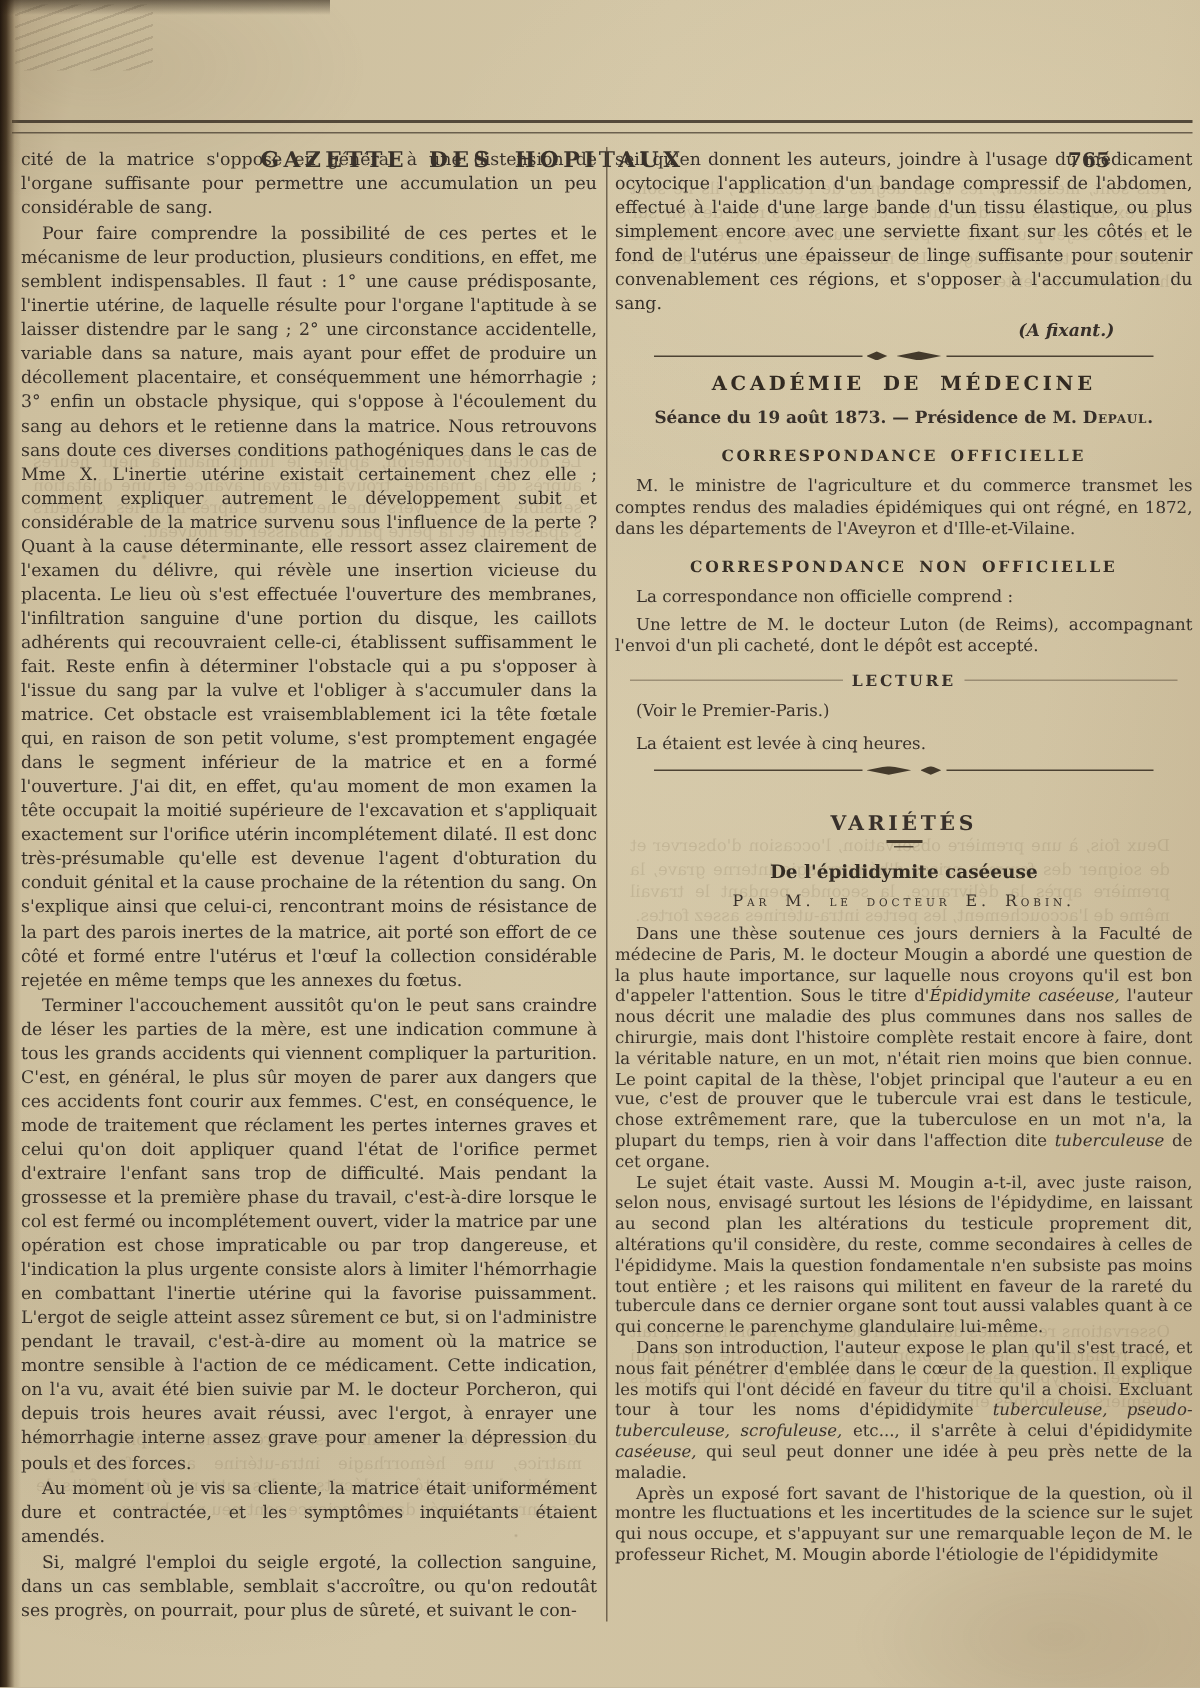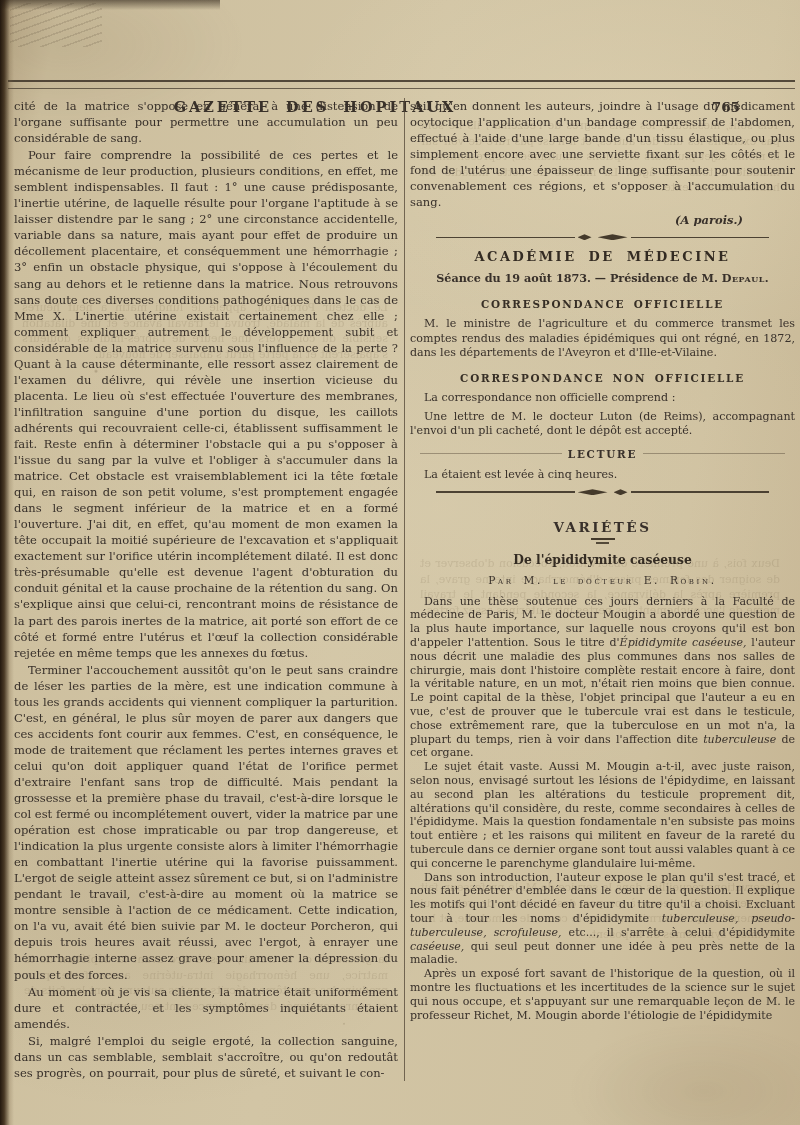--- a/index.html
+++ b/index.html
@@ -130,21 +130,21 @@
       <p class="body-text indent">Pour faire comprendre la possibilité de ces pertes et le mécanisme de leur production, plusieurs conditions, en effet, me semblent indispensables. Il faut : 1° une cause prédisposante, l'inertie utérine, de laquelle résulte pour l'organe l'aptitude à se laisser distendre par le sang ; 2° une circonstance accidentelle, variable dans sa nature, mais ayant pour effet de produire un décollement placentaire, et conséquemment une hémorrhagie ; 3° enfin un obstacle physique, qui s'oppose à l'écoulement du sang au dehors et le retienne dans la matrice. Nous retrouvons sans doute ces diverses conditions pathogéniques dans le cas de Mme X. L'inertie utérine existait certainement chez elle ; comment expliquer autrement le développement subit et considérable de la matrice survenu sous l'influence de la perte ? Quant à la cause déterminante, elle ressort assez clairement de l'examen du délivre, qui révèle une insertion vicieuse du placenta. Le lieu où s'est effectuée l'ouverture des membranes, l'infiltration sanguine d'une portion du disque, les caillots adhérents qui recouvraient celle-ci, établissent suffisamment le fait. Reste enfin à déterminer l'obstacle qui a pu s'opposer à l'issue du sang par la vulve et l'obliger à s'accumuler dans la matrice. Cet obstacle est vraisemblablement ici la tête fœtale qui, en raison de son petit volume, s'est promptement engagée dans le segment inférieur de la matrice et en a formé l'ouverture. J'ai dit, en effet, qu'au moment de mon examen la tête occupait la moitié supérieure de l'excavation et s'appliquait exactement sur l'orifice utérin incomplétement dilaté. Il est donc très-présumable qu'elle est devenue l'agent d'obturation du conduit génital et la cause prochaine de la rétention du sang. On s'explique ainsi que celui-ci, rencontrant moins de résistance de la part des parois inertes de la matrice, ait porté son effort de ce côté et formé entre l'utérus et l'œuf la collection considérable rejetée en même temps que les annexes du fœtus.</p>
       <p class="body-text indent">Terminer l'accouchement aussitôt qu'on le peut sans craindre de léser les parties de la mère, est une indication commune à tous les grands accidents qui viennent compliquer la parturition. C'est, en général, le plus sûr moyen de parer aux dangers que ces accidents font courir aux femmes. C'est, en conséquence, le mode de traitement que réclament les pertes internes graves et celui qu'on doit appliquer quand l'état de l'orifice permet d'extraire l'enfant sans trop de difficulté. Mais pendant la grossesse et la première phase du travail, c'est-à-dire lorsque le col est fermé ou incomplétement ouvert, vider la matrice par une opération est chose impraticable ou par trop dangereuse, et l'indication la plus urgente consiste alors à limiter l'hémorrhagie en combattant l'inertie utérine qui la favorise puissamment. L'ergot de seigle atteint assez sûrement ce but, si on l'administre pendant le travail, c'est-à-dire au moment où la matrice se montre sensible à l'action de ce médicament. Cette indication, on l'a vu, avait été bien suivie par M. le docteur Porcheron, qui depuis trois heures avait réussi, avec l'ergot, à enrayer une hémorrhagie interne assez grave pour amener la dépression du pouls et des forces.</p>
       <p class="body-text indent">Au moment où je vis sa cliente, la matrice était uniformément dure et contractée, et les symptômes inquiétants étaient amendés.</p>
       <p class="body-text indent">Si, malgré l'emploi du seigle ergoté, la collection sanguine, dans un cas semblable, semblait s'accroître, ou qu'on redoutât ses progrès, on pourrait, pour plus de sûreté, et suivant le con-</p>
     </div>
 
     <div class="col-sep"></div>
 
     <div class="col-right">
       <p class="body-text">seil qu'en donnent les auteurs, joindre à l'usage du médicament ocytocique l'application d'un bandage compressif de l'abdomen, effectué à l'aide d'une large bande d'un tissu élastique, ou plus simplement encore avec une serviette fixant sur les côtés et le fond de l'utérus une épaisseur de linge suffisante pour soutenir convenablement ces régions, et s'opposer à l'accumulation du sang.</p>
-      <p class="a-suivre">(A parois.)</p>
+      <p class="a-suivre">(A fixant.)</p>
 
       <div class="ornament">
         <span class="line"></span>
         <span class="dmd small"></span>
         <span class="dmd big"></span>
         <span class="line"></span>
       </div>
 
       <div class="h-academy">ACADÉMIE DE MÉDECINE</div>
       <p class="seance"><span>Séance du 19 août 1873. — Présidence de M. </span><span class="sc">Depaul</span><span>.</span></p>
@@ -154,20 +154,21 @@
 
       <div class="subhead">CORRESPONDANCE NON OFFICIELLE</div>
       <p class="acad-text indent">La correspondance non officielle comprend :</p>
       <p class="acad-text indent gap-s">Une lettre de M. le docteur Luton (de Reims), accompagnant l'envoi d'un pli cacheté, dont le dépôt est accepté.</p>
 
       <div class="lecture-row">
         <span class="sideline"></span>
         <span class="subhead-inline">LECTURE</span>
         <span class="sideline"></span>
       </div>
+      <p class="acad-text indent">(Voir le Premier-Paris.)</p>
       <p class="acad-text indent gap-m">La étaient est levée à cinq heures.</p>
 
       <div class="ornament">
         <span class="line"></span>
         <span class="dmd big"></span>
         <span class="dmd small"></span>
         <span class="line"></span>
       </div>
 
       <div class="h-varietes">VARIÉTÉS</div>

